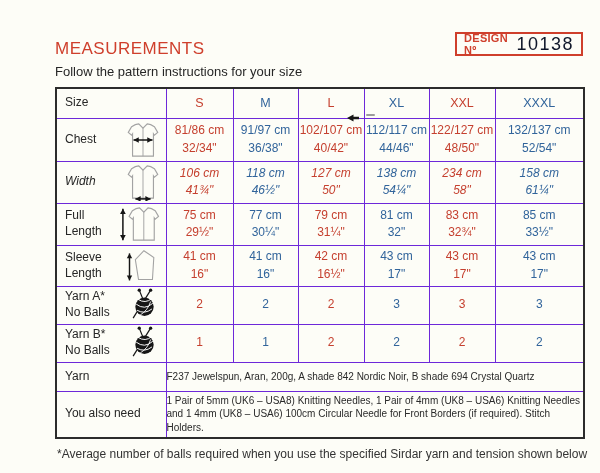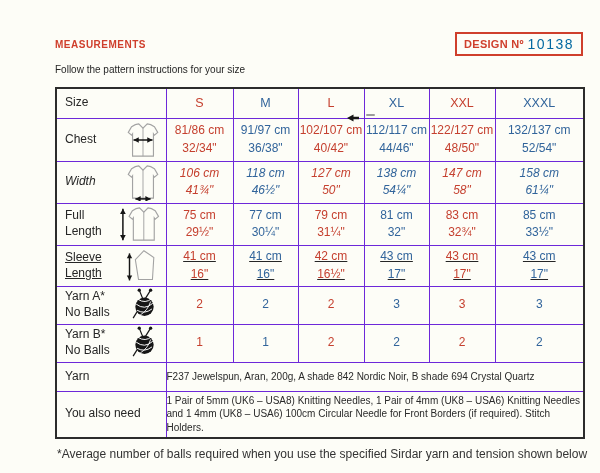--- a/index.html
+++ b/index.html
@@ -4,30 +4,30 @@
 <style>
   html,body{margin:0;padding:0;}
   body{
     width:600px;height:473px;overflow:hidden;position:relative;
     background:#fdfdf7;color:#262626;
     font-family:"Liberation Sans", sans-serif;
   }
   .page{position:absolute;inset:0;}
   .title{
     position:absolute;left:55px;top:39px;
-    color:#cf3f2c;font-weight:bold;font-size:10px;letter-spacing:.5px;
+    color:#cf3f2c;font-weight:normal;font-size:17px;letter-spacing:.5px;
   }
   .design-box{
     position:absolute;top:32px;right:17px;width:110px;height:16px;
     border:2px solid #cf3f2c;padding:2px 7px;
     display:flex;justify-content:space-between;align-items:center;background:#fdfdf7;
   }
   .design-label{color:#cf3f2c;font-weight:bold;font-size:11px;letter-spacing:.3px;}
-  .design-value{color:#0369a1;font-size:14px;letter-spacing:1.5px;}
-  .subtitle{position:absolute;left:55px;top:64px;font-size:10px;}
+  .design-value{color:#0f172a;font-size:18px;letter-spacing:1.5px;}
+  .subtitle{position:absolute;left:55px;top:64px;font-size:13px;}
   table.mtable{
     position:absolute;left:55px;top:87px;width:528px;
     border-collapse:collapse;table-layout:fixed;
     border:2px solid #2c2c2c;
   }
   .mtable th,.mtable td{border:1px solid #6d28d9;padding:0;vertical-align:middle;}
   .size-h{font-size:12.5px;font-weight:normal;text-align:center;}
   .label-cell{font-weight:normal;text-align:left;}
   .label-inner{display:flex;align-items:center;justify-content:space-between;padding:0 4px 0 8px;}
   .lab{font-size:12px;line-height:1.3;text-align:left;}
@@ -152,21 +152,21 @@
           </td>
           <td class="val c-red">
             <div>127 cm</div>
             <div>50"</div>
           </td>
           <td class="val c-blue">
             <div>138 cm</div>
             <div>54¼"</div>
           </td>
           <td class="val c-red">
-            <div>147 cm</div>
+            <div>234 cm</div>
             <div>58"</div>
           </td>
           <td class="val c-blue">
             <div>158 cm</div>
             <div>61¼"</div>
           </td>
         </tr>
         <tr style="height: 42px;">
           <th class="label-cell">
             <div class="label-inner">
@@ -204,21 +204,21 @@
           </td>
           <td class="val c-red">
             <div>83 cm</div>
             <div>32¾"</div>
           </td>
           <td class="val c-blue">
             <div>85 cm</div>
             <div>33½"</div>
           </td>
         </tr>
-        <tr style="height: 41px; text-decoration: underline;">
+        <tr style="height: 41px;">
           <th class="label-cell">
             <div class="label-inner">
               <div class="lab">
                 <div>Sleeve Length</div>
               </div>
               <span class="icon">
                 <svg width="38" height="36" viewBox="0 0 40 40">
                   <path d="M21,3 L32,10.5 L30.5,35 L15,35 L11.5,13 Z" fill="none" stroke="#a3a3a3" stroke-width="1.2"></path>
                   <path d="M5,6 V36" stroke="#161616" stroke-width="1.6"></path>
                   <path d="M5,6 l-3,5.5 h6 Z" fill="#161616"></path>

